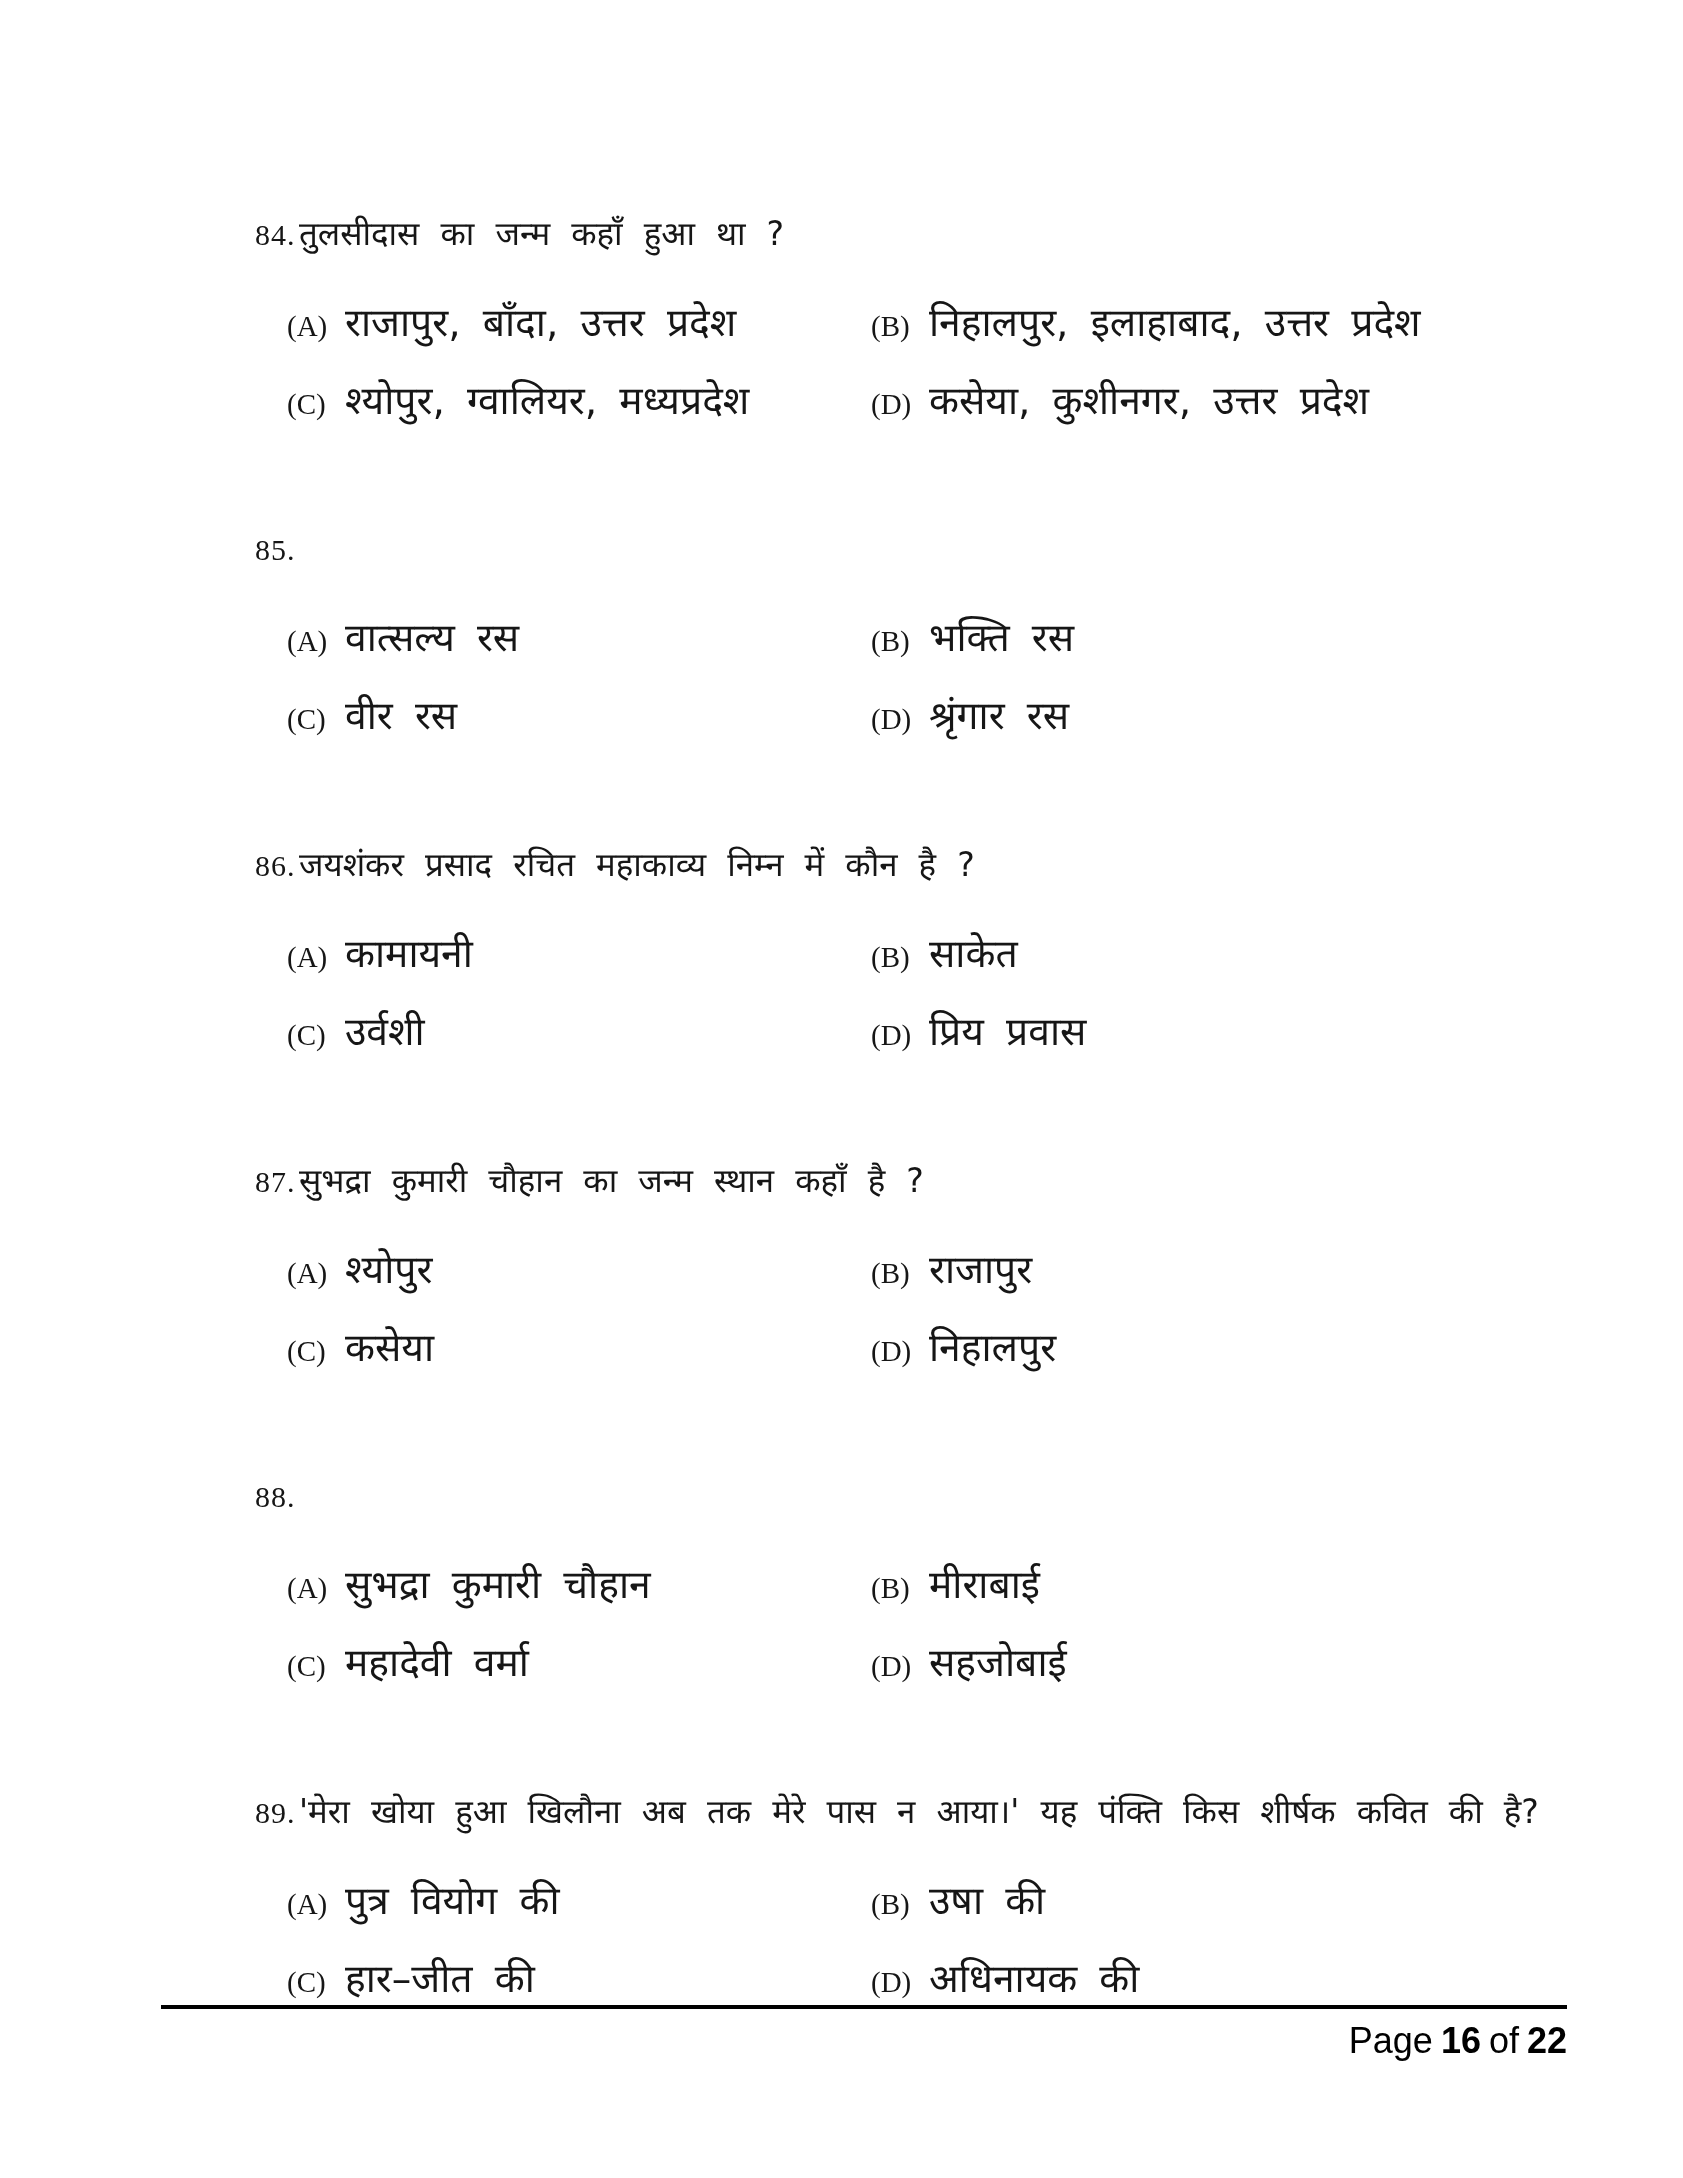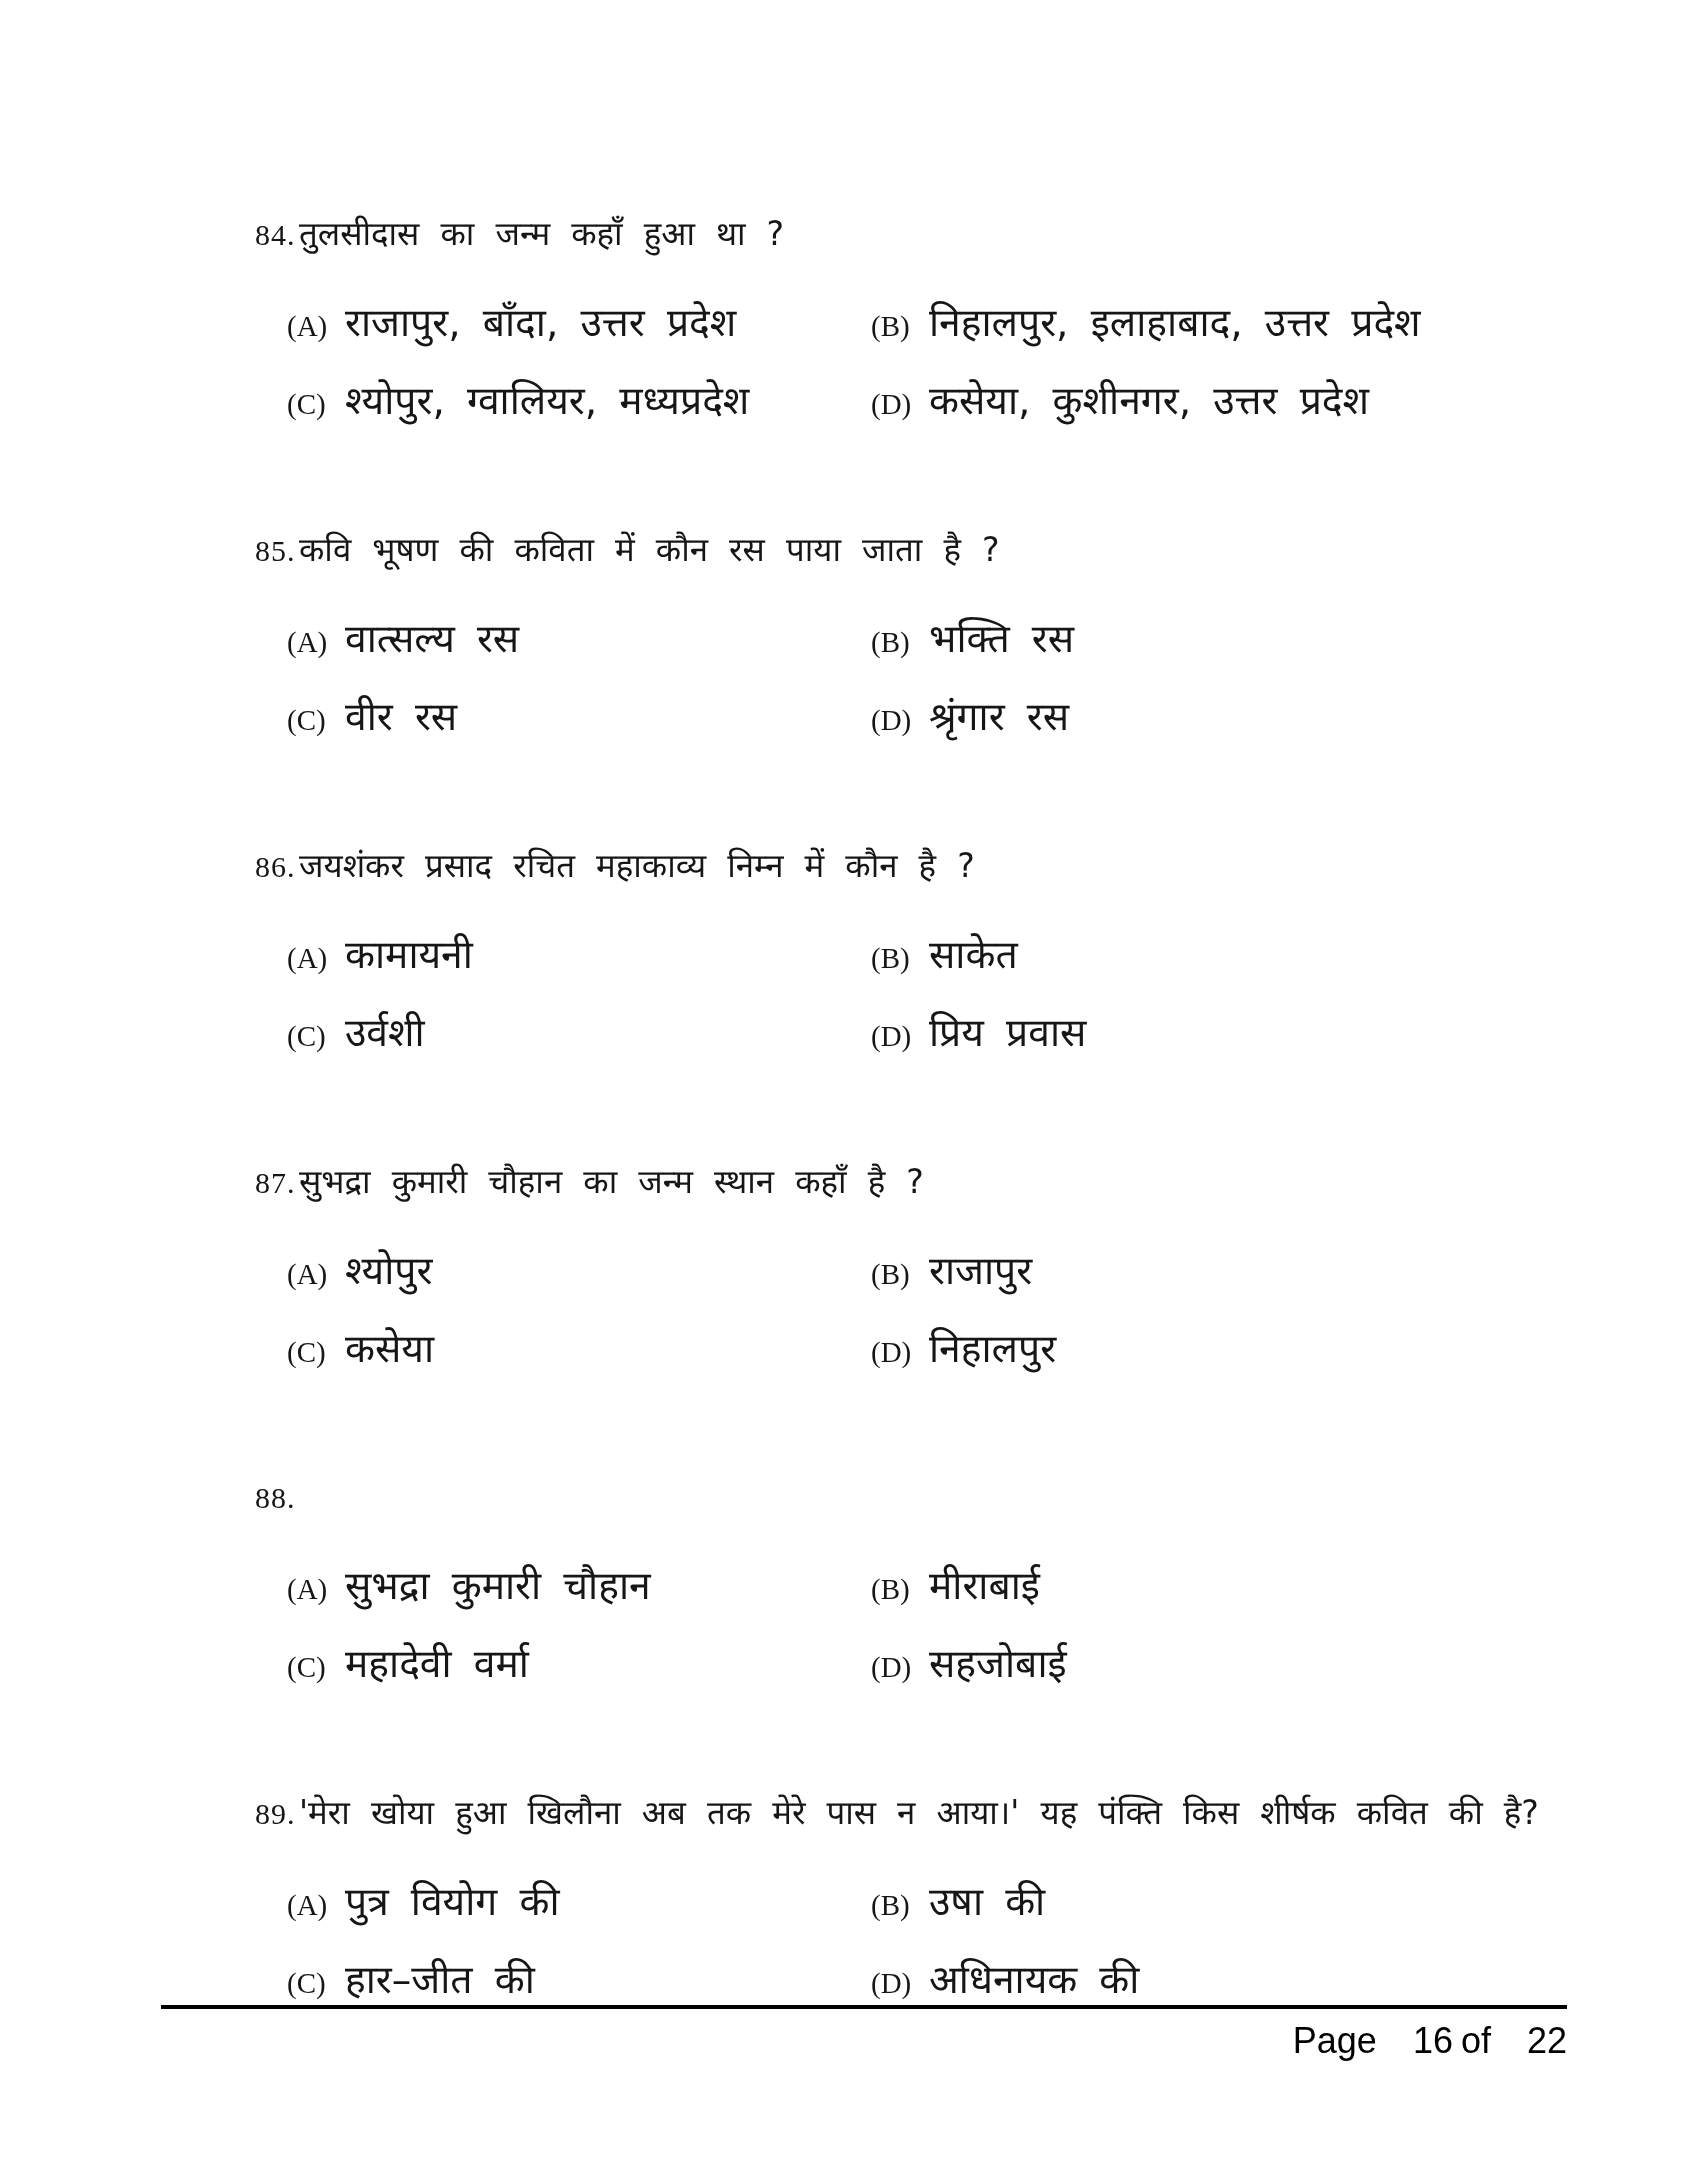--- a/index.html
+++ b/index.html
@@ -77,21 +77,21 @@
     position: absolute;
     top: 2020px;
     right: 116px;
     font-family: "Liberation Sans", sans-serif;
     font-size: 36px;
     color: #000000;
     display: flex;
     gap: 8px;
     align-items: baseline;
   }
-  .footer .bold { font-weight: 400; margin-left: 28px; }
+  .footer .bold { font-weight: 700; }
 </style>
 </head>
 <body>
 
 <div class="content">
 
   <section class="question">
     <div class="q-line">
       <span class="q-num">84.</span>
       <span class="q-text">तुलसीदास का जन्म कहाँ हुआ था ?</span>
@@ -112,21 +112,20 @@
       <div class="opt">
         <span class="opt-label">(D)</span>
         <span class="opt-text">कसेया, कुशीनगर, उत्तर प्रदेश</span>
       </div>
     </div>
   </section>
 
   <section class="question">
     <div class="q-line">
       <span class="q-num">85.</span>
-      <span class="q-text">कवि भूषण की कविता में कौन रस पाया जाता है ?</span>
     </div>
     <div class="opts">
       <div class="opt">
         <span class="opt-label">(A)</span>
         <span class="opt-text">वात्सल्य रस</span>
       </div>
       <div class="opt">
         <span class="opt-label">(B)</span>
         <span class="opt-text">भक्ति रस</span>
       </div>

